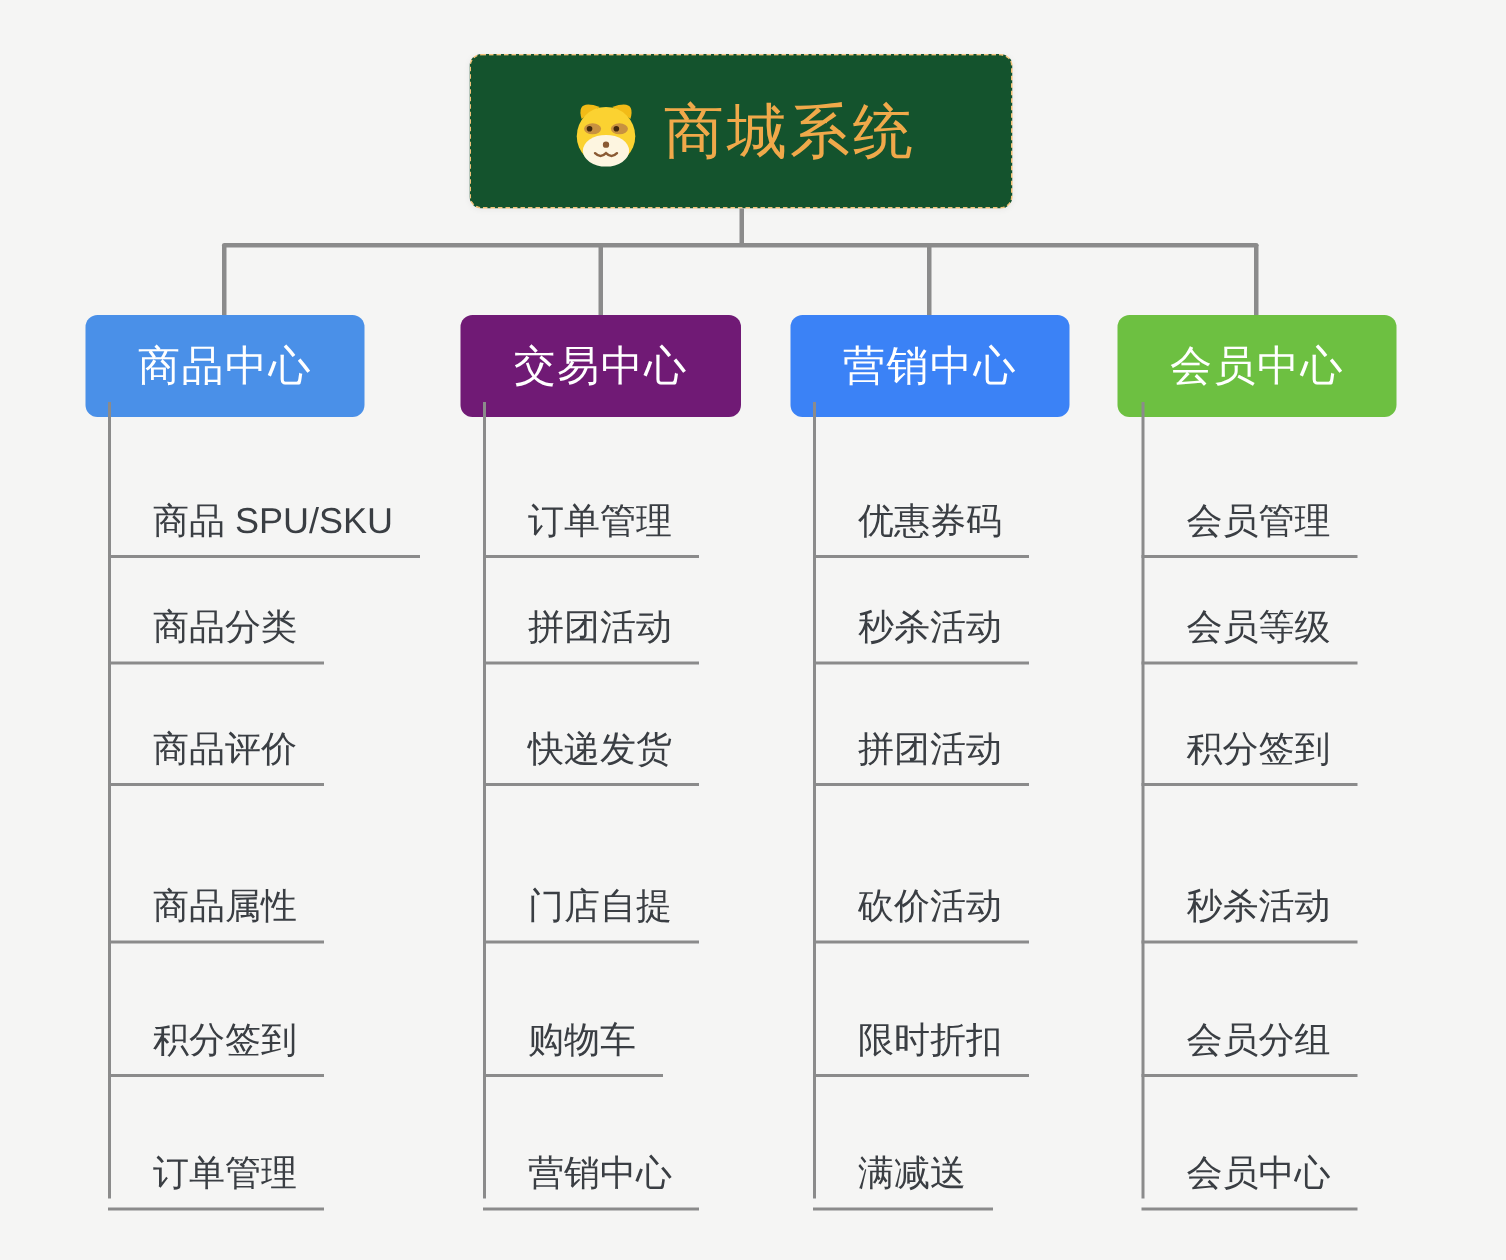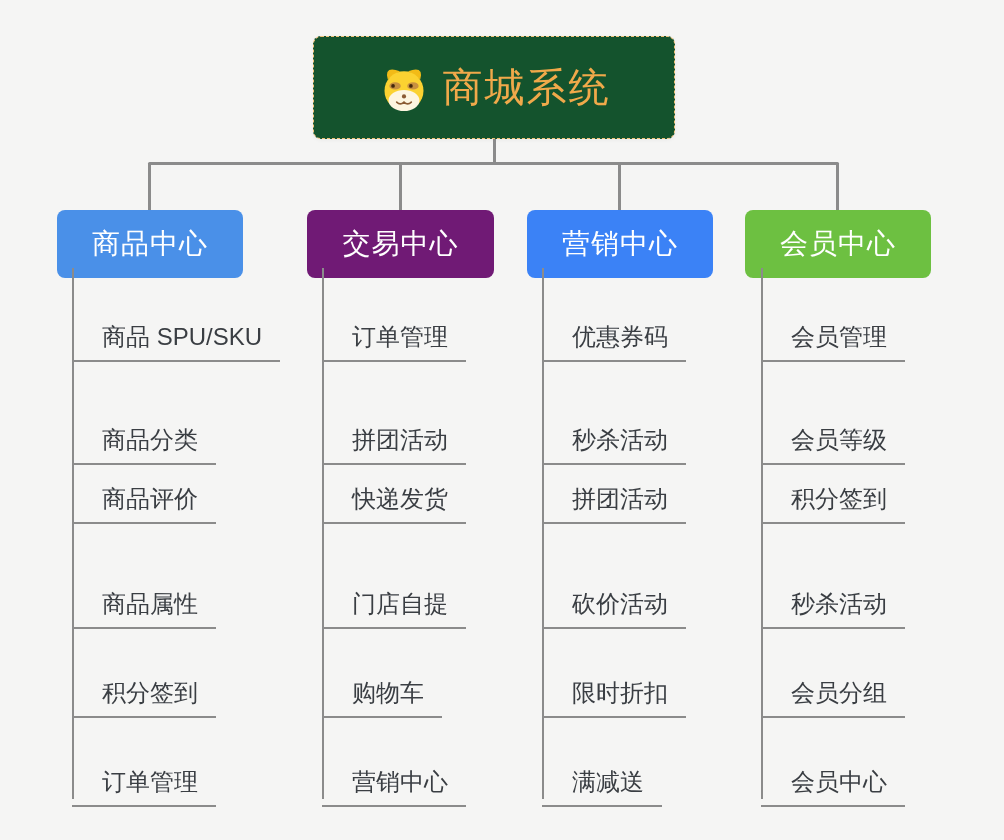--- a/index.html
+++ b/index.html
@@ -36,21 +36,21 @@
   
   .col{position:absolute;top:300px;width:242px;}
   .cp0{left:72px}.cp1{left:322px}.cp2{left:542px}.cp3{left:761px}
   .colline{position:absolute;left:0;top:-32px;width:2px;height:531px;background:#8b8b8b;}
   .item{
     position:absolute;left:0;height:51px;box-sizing:content-box;
     border-bottom:2px solid #8b8b8b;
     display:flex;align-items:flex-end;
     padding:0 18px 7px 30px;font-size:24px;white-space:nowrap;
   }
-  .r0{top:2px}.r1{top:105px}.r2{top:164px}.r3{top:269px}.r4{top:358px}.r5{top:447px}
+  .r0{top:12px}.r1{top:83px}.r2{top:164px}.r3{top:269px}.r4{top:358px}.r5{top:447px}
 </style>
 </head>
 <body>
 
 <div class="canvas" style="background: rgb(245, 245, 244);">
 
   <div class="root-node" style="border-color: rgb(242, 194, 122);">
     <span style="display:flex">
       <svg width="52" height="49" viewBox="0 0 64 60">
         <path d="M12 20 Q7 3 27 10 Z" fill="#f2bb17"></path>

